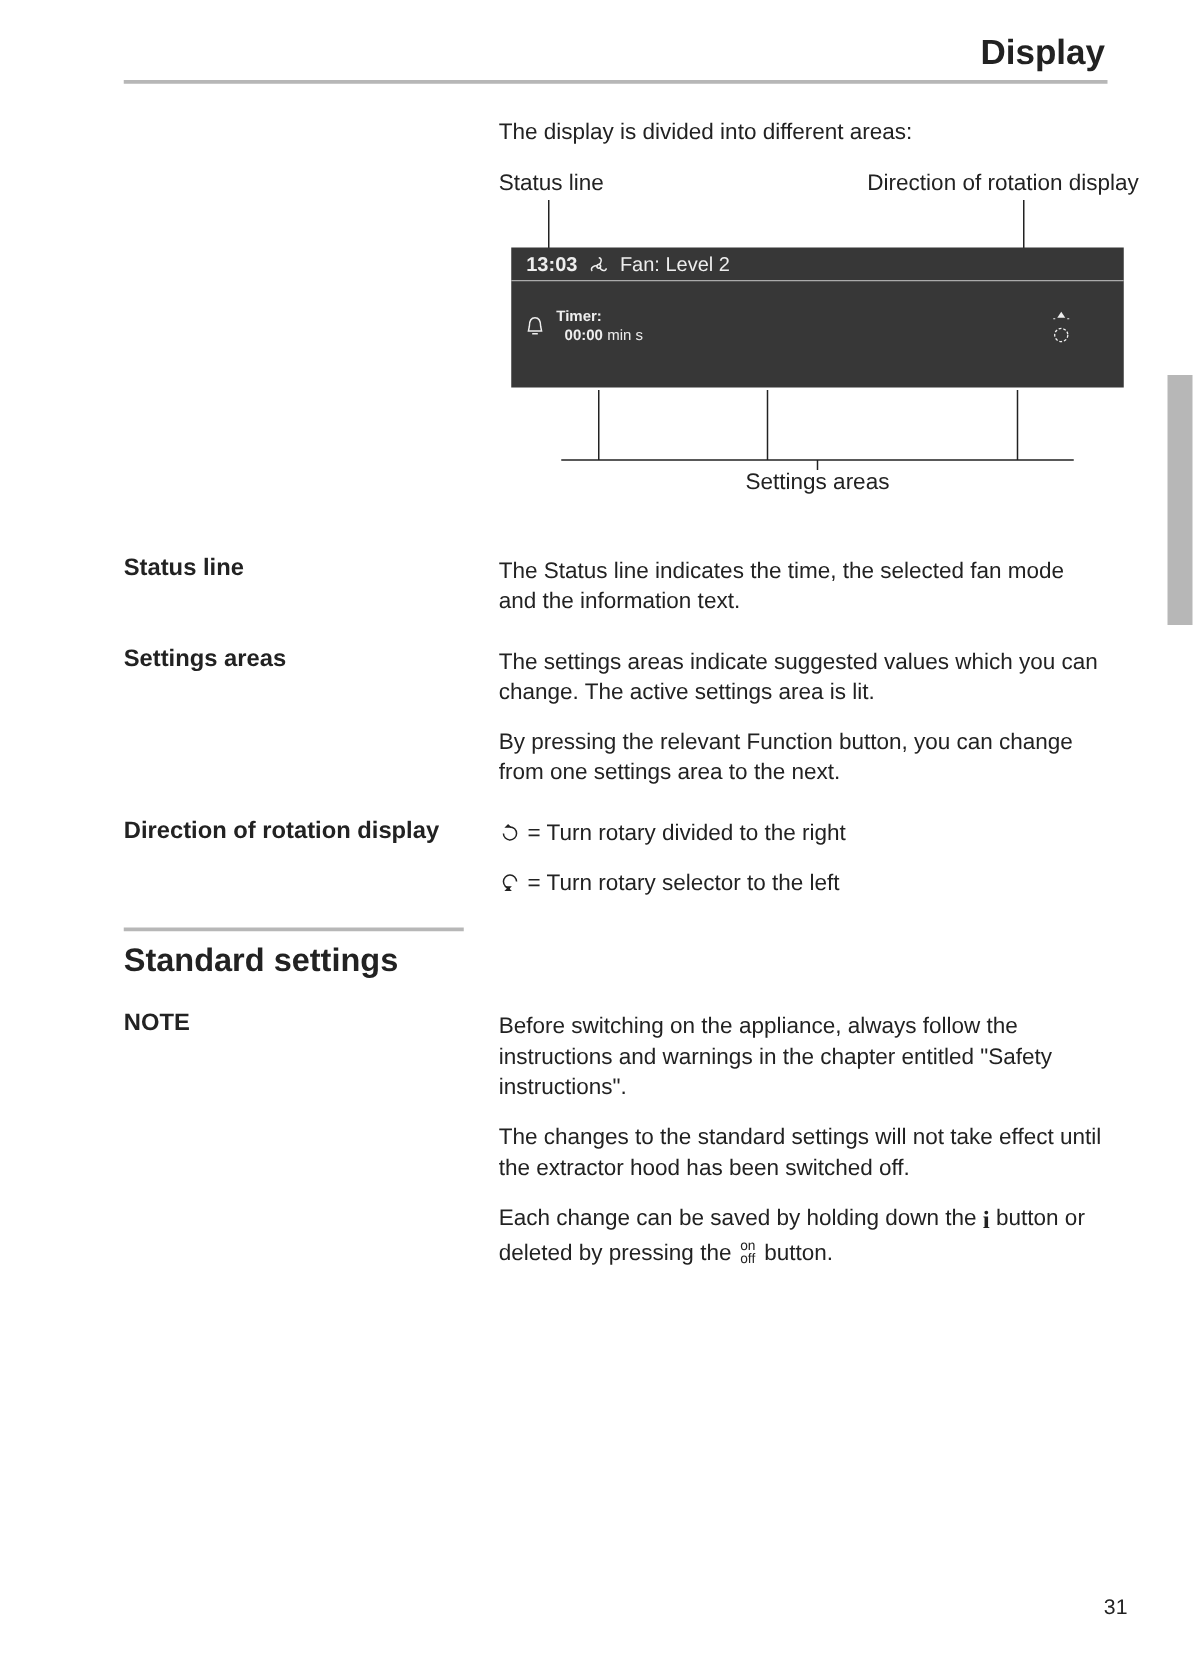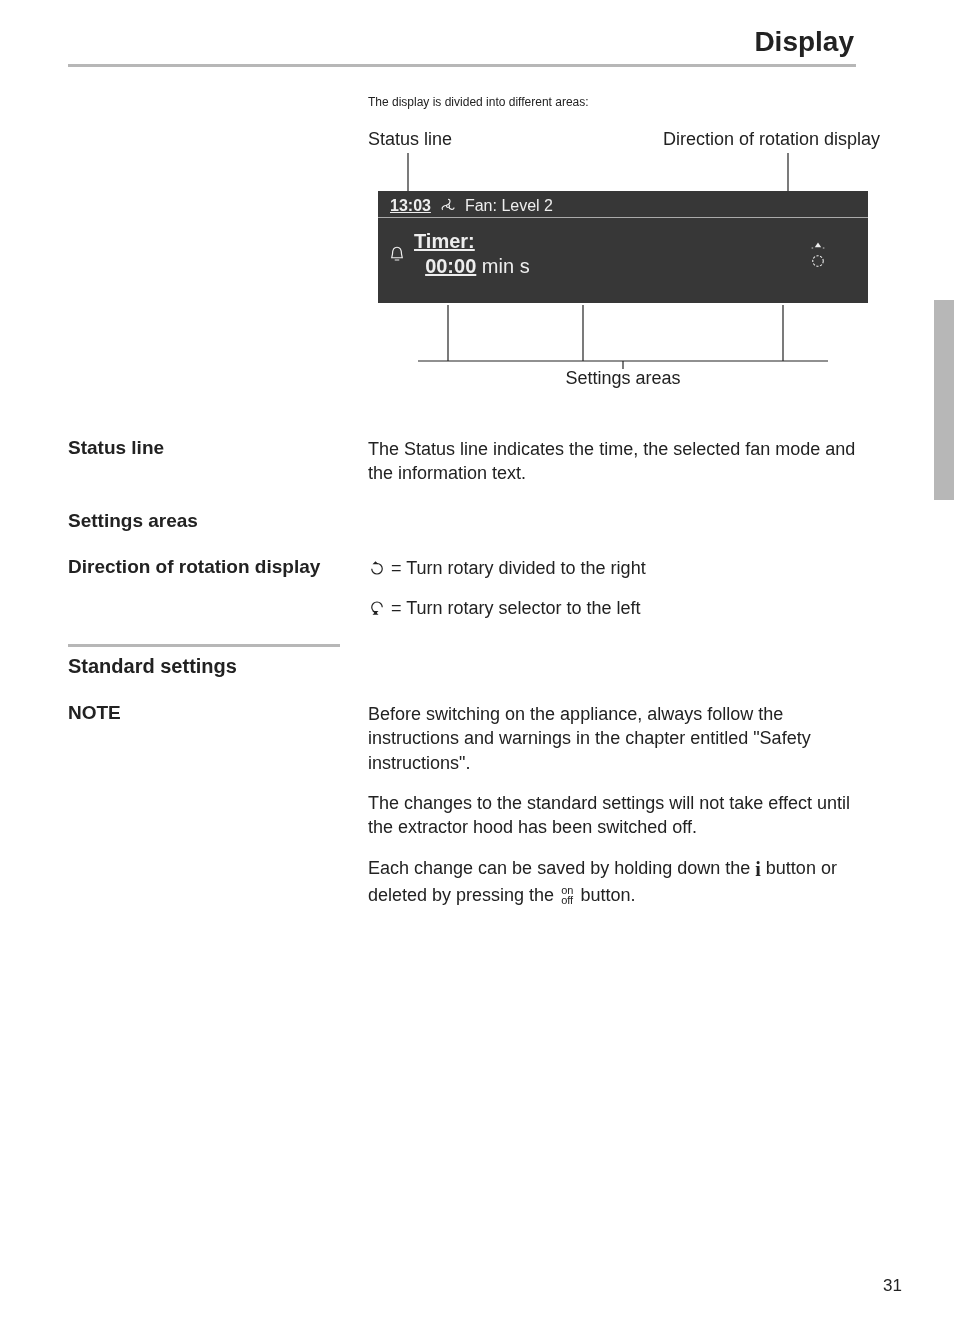--- a/index.html
+++ b/index.html
@@ -5,22 +5,23 @@
   * { box-sizing: border-box; margin: 0; padding: 0; }
   body {
     width: 954px;
     height: 1326px;
     font-family: 'Myriad Pro', 'Segoe UI', Arial, sans-serif;
     color: #222;
     position: relative;
     background: #fff;
   }
   .page {
-    padding: 62px 98px 30px 68px;
+    padding: 62px 68px 30px 68px;
     position: relative;
+    margin-left: 31px;
   }
   .top-rule {
     border-top: 3px solid #b7b7b7;
     margin-bottom: 0;
   }
   .page-title {
     font-size: 28px;
     font-weight: 700;
     text-align: right;
     margin-top: -36px;
@@ -30,21 +31,21 @@
   .side-tab {
     position: absolute;
     right: 0;
     top: 300px;
     width: 20px;
     height: 200px;
     background: #b7b7b7;
   }
   .intro {
     margin-left: 300px;
-    font-size: 12px;
+    font-size: 18px;
     margin-top: 28px;
     margin-bottom: 20px;
   }
   .diagram-wrap {
     margin-left: 300px;
     position: relative;
     width: 510px;
     height: 260px;
   }
   .label-status {
@@ -97,22 +98,22 @@
     border-right:0px solid #555;
     padding:8px 10px;
     display:flex;
     align-items:center;
     gap:8px;
   }
   .cell-timer { flex:1.15; }
   .cell-light { flex:0.95; }
   .cell-rot { flex:0.25; justify-content:center; }
   .cell-runon { flex:0.95; }
-  .cell-label { font-size:20px; line-height:1.25; }
-  .bold { font-weight:700;text-decoration:underline; }
+  .cell-label { font-size:12px; line-height:1.25; }
+  .bold { font-weight:700; }
   svg.icon { flex-shrink:0; }
   .sections { margin-top: 48px; }
   .row {
     display:flex;
     align-items:flex-start;
     margin-bottom:24px;
   }
   .row .left {
     width:300px;
     flex-shrink:0;
@@ -126,21 +127,21 @@
   }
   .right p { margin-bottom:16px; }
   .right p:last-child { margin-bottom:0; }
   .subhead-rule {
     width:272px;
     border-top:3px solid #b7b7b7;
     margin-top:20px;
     margin-bottom:8px;
   }
   .subhead {
-    font-size:20px;
+    font-size:26px;
     font-weight:700;
     margin-bottom:24px;
   }
   .inline-icon {
     display:inline-block;
     vertical-align:-3px;
     width:18px;
     height:18px;
   }
   .inline-icon-info {
@@ -237,20 +238,24 @@
 
     <div class="row">
       <div class="left">Status line</div>
       <div class="right">
           <p>The Status line indicates the time, the selected fan mode and the information text.</p>
         </div>
     </div>
 
     <div class="row">
       <div class="left">Settings areas</div>
+      <div class="right">
+        <p>The settings areas indicate suggested values which you can change. The active settings area is lit.</p>
+        <p>By pressing the relevant Function button, you can change from one settings area to the next.</p>
+      </div>
     </div>
 
     <div class="row">
       <div class="left">Direction of rotation display</div>
       <div class="right">
         <p>
           <svg class="inline-icon" viewBox="0 0 24 24">
               <g fill="none" stroke="#222" stroke-width="1.6">
                 <path d="M10 3 L14 7 L6 7 Z" fill="#222" stroke="none"></path>
                 <path d="M5 13 A7 7 0 1 0 12 6"></path>

